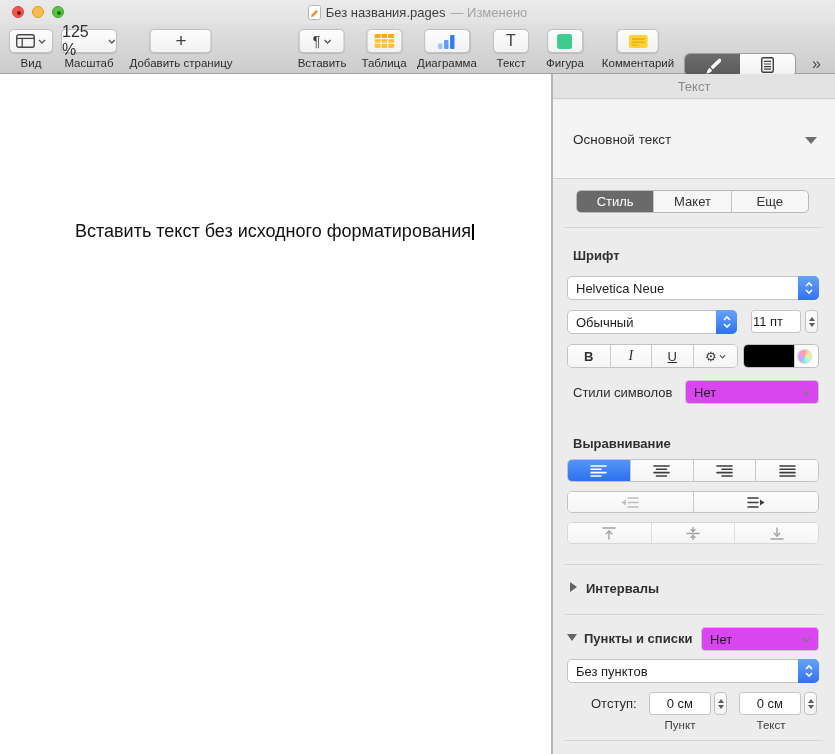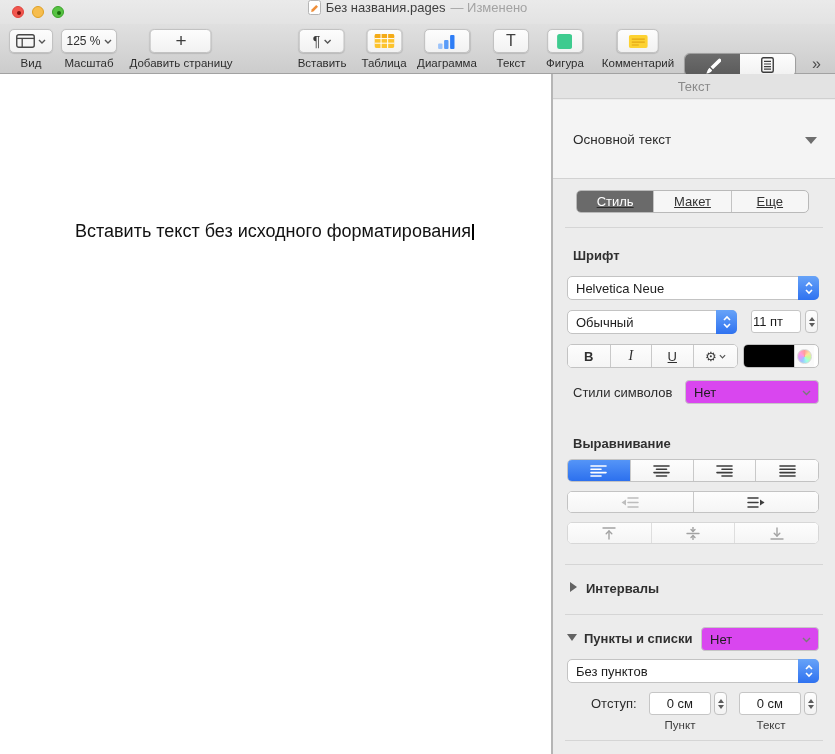--- a/index.html
+++ b/index.html
@@ -2,21 +2,21 @@
 <html><head>
 <meta charset="utf-8">
 <style>
   * { margin:0; padding:0; box-sizing:border-box; }
   html,body { width:835px; height:754px; overflow:hidden; }
   body { font-family:"Liberation Sans","DejaVu Sans",sans-serif; -webkit-font-smoothing:antialiased; }
   .window { position:relative; width:835px; height:754px; background:#fff; }
 
   
   .titlebar { position:absolute; left:0; top:0; width:835px; height:24px;
-    background:linear-gradient(#eaeaea,#e3e3e3); display:flex; align-items:flex-start; }
+    background:linear-gradient(#eaeaea,#e3e3e3); display:flex; align-items:center; }
   .lights { position:absolute; left:12px; top:6px; display:flex; gap:8px; }
   .light { width:12px; height:12px; border-radius:50%; position:relative; }
   .light.red { background:#f1564e; border:1px solid #df443d; }
   .light.yellow { background:#f6bd4e; border:1px solid #dfa023; }
   .light.green { background:#57c343; border:1px solid #3ba22b; }
   .light .dot { position:absolute; left:3.5px; top:3.5px; width:4px; height:4px; border-radius:50%; }
   .light.red .dot { background:#7e100c; }
   .light.green .dot { background:#1a6e0e; }
   .title-group { margin:0 auto; display:flex; align-items:center; gap:5px; font-size:13px; }
   .doc-title { color:#3f3f3f; }
@@ -26,21 +26,21 @@
   .toolbar { position:absolute; left:0; top:24px; width:835px; height:50px;
     background:linear-gradient(#e0e0e0,#cccccc); border-bottom:1px solid #a2a2a2; }
   .tb-item { position:absolute; top:5px; display:flex; flex-direction:column; align-items:center; }
   .tb-btn { height:24px; border-radius:5px; background:linear-gradient(#fdfdfd,#f2f2f2);
     border:1px solid #c2c2c2; box-shadow:0 0.5px 1px rgba(0,0,0,.12);
     display:flex; align-items:center; justify-content:center; gap:3px; }
   .tb-label { margin-top:4px; font-size:11.5px; color:#2e2e2e; white-space:nowrap; }
   .glyph-para { font-size:14px; color:#3a3a3a; }
   .glyph-plus { font-size:19px; font-weight:300; color:#3c3c3c; line-height:1; margin-top:-2px; }
   .glyph-T { font-size:16px; color:#3f3f3f; font-weight:400; }
-  .zoom-text { font-size:12px; color:#2f2f2f; }
+  .zoom-text { font-size:16px; color:#2f2f2f; }
   .seg-fd { position:absolute; left:684px; top:29px; width:112px; height:24px; display:flex;
     border:1px solid #9f9f9f; border-radius:6px; overflow:hidden; box-shadow:0 .5px 1px rgba(0,0,0,.15); }
   .seg-fd .half { width:56px; display:flex; align-items:center; justify-content:center; }
   .seg-fd .half.sel { background:linear-gradient(#6c6c6c,#5a5a5a); }
   .seg-fd .half.plain { background:linear-gradient(#fdfdfd,#f1f1f1); }
   .fd-label { position:absolute; top:54px; font-size:11.5px; color:#2e2e2e; transform:translateX(-50%); }
   .overflow { position:absolute; left:812px; top:31px; font-size:16px; color:#4c4c4c; letter-spacing:-2px; }
 
   
   .canvas { position:absolute; left:0; top:74px; width:551px; height:680px; background:#ffffff; }
@@ -53,21 +53,21 @@
   .insp-header { position:absolute; left:0; top:0; width:282px; height:25px; background:#e3e3e3;
     border-bottom:1px solid #cfcfcf; display:flex; align-items:center; justify-content:center;
     color:#8a8a8a; font-size:13px; }
   .style-band { position:absolute; left:0; top:26px; width:282px; height:79px; background:#f4f4f4;
     border-bottom:1px solid #d2d2d2; }
   .style-band .name { position:absolute; left:20px; top:32px; font-size:13.5px; color:#2b2b2b; }
   .tri-down { width:0; height:0; border-left:6px solid transparent; border-right:6px solid transparent; border-top:7px solid #6e6e6e; }
   .style-band .tri-down { position:absolute; right:18px; top:37px; }
 
   .tabs { position:absolute; left:23px; top:116px; width:233px; height:23px; display:flex;
-    border:1px solid #b9b9b9; border-radius:5px; overflow:hidden; background:#f6f6f6;text-decoration:underline; }
+    border:1px solid #b9b9b9; border-radius:5px; overflow:hidden; background:#f6f6f6; }
   .tab { flex:1; display:flex; align-items:center; justify-content:center; font-size:13px; color:#333; border-right:1px solid #c3c3c3; }
   .tab:last-child { border-right:none; }
   .tab.sel { background:#6a6a6a; color:#fff; }
   .hr { position:absolute; left:12px; width:258px; height:1px; background:#d5d5d5; }
 
   .sec-label { position:absolute; font-weight:600; font-size:13px; color:#303030; }
 
   
   .popup { position:absolute; height:24px; background:#fff; border:1px solid #c3c3c3; border-radius:5px;
     display:flex; align-items:center; }

